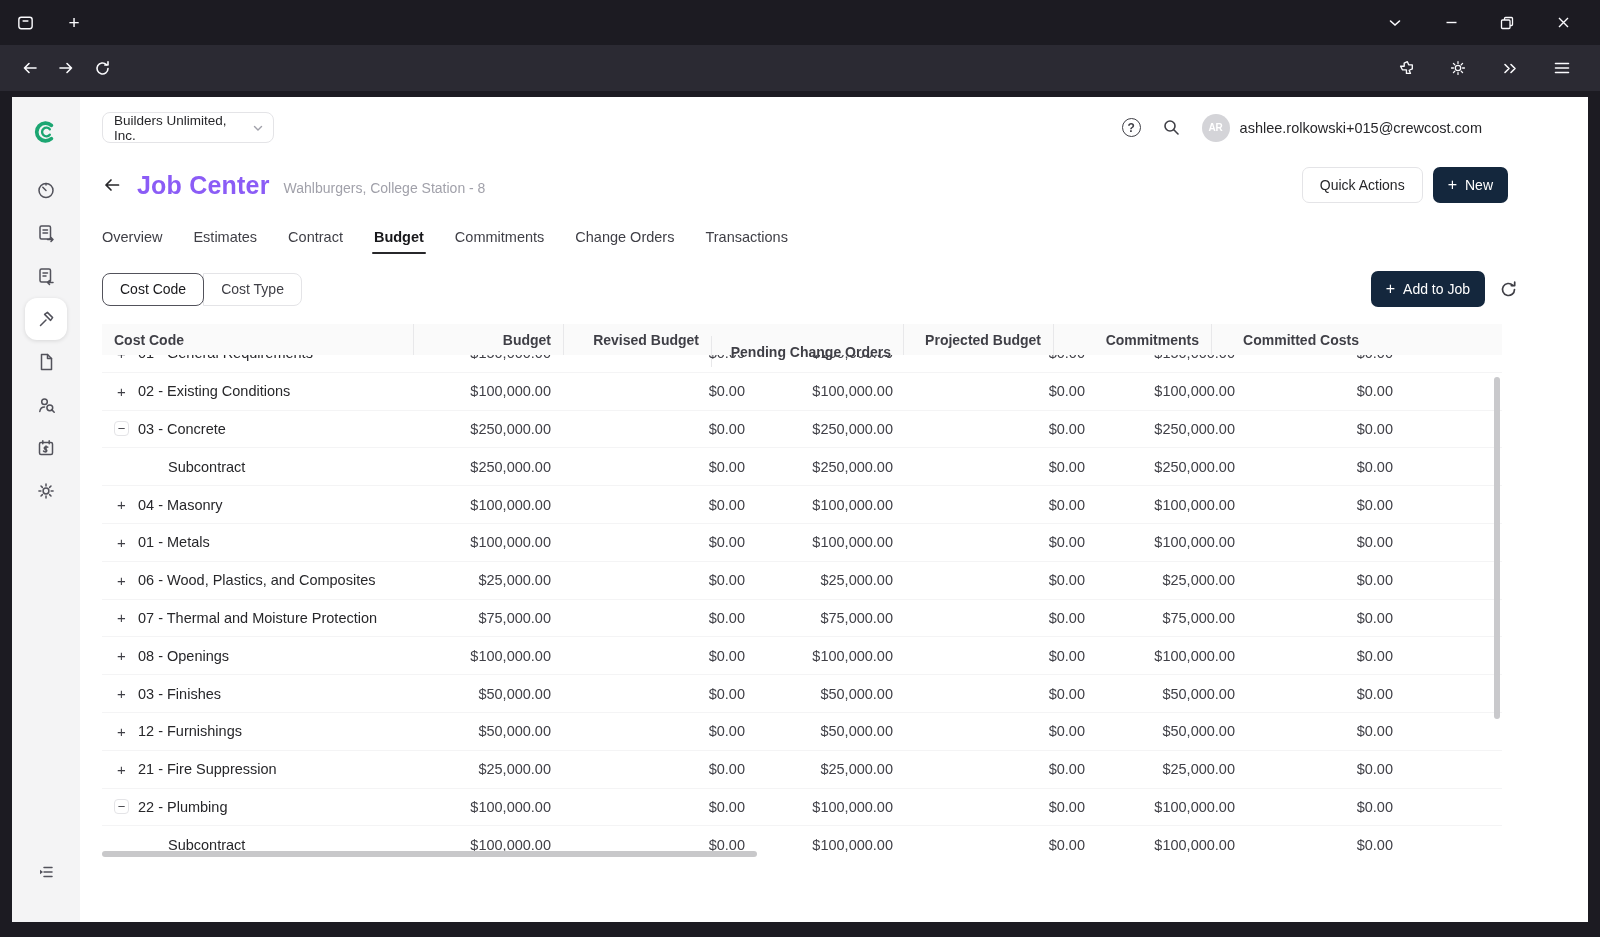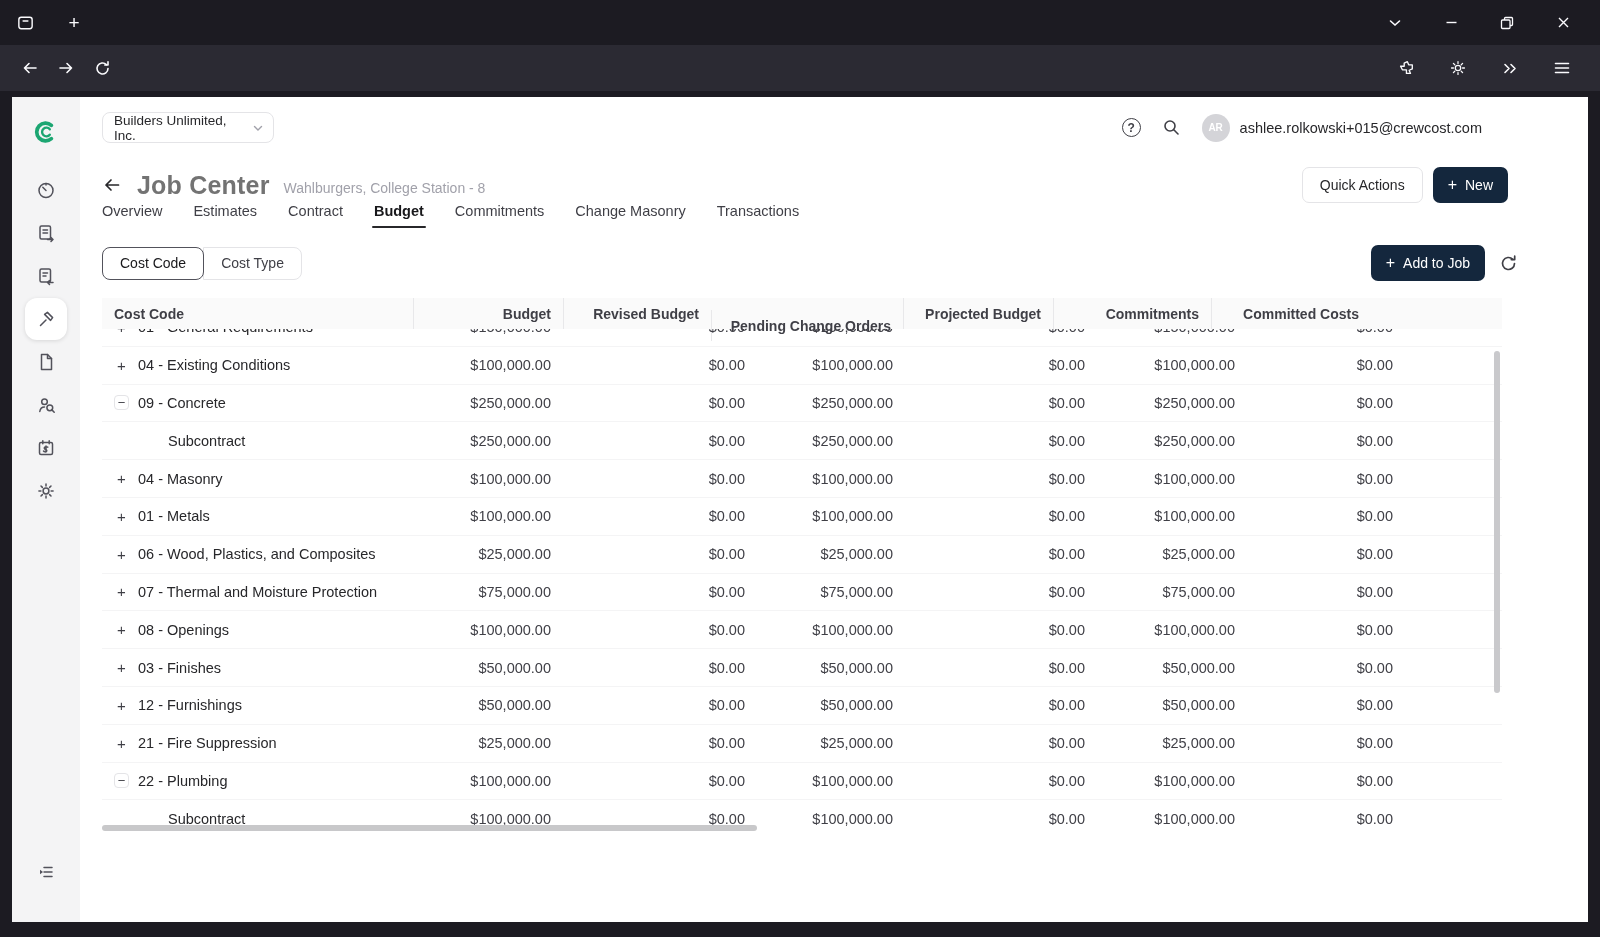--- a/index.html
+++ b/index.html
@@ -38,29 +38,29 @@
   .top-row { display:flex; align-items:center; }
   .company-select { width:172px; height:31px; border:1px solid #e4e4e7; border-radius:8px; display:flex; align-items:center; padding:0 9px 0 11px; font-size:13.5px; color:#27272a; background:#fff; }
   .company-select .chev { margin-left:auto; color:#a1a1aa; }
   .top-right { margin-left:auto; display:flex; align-items:center; gap:22px; padding-right:106px; }
   .help-ic { width:19px; height:19px; border:1.6px solid #3f3f46; border-radius:50%; display:flex; align-items:center; justify-content:center; font-size:12px; font-weight:700; color:#3f3f46; }
   .avatar { width:28px; height:28px; border-radius:50%; background:#d4d4d8; color:#ffffff; font-size:10px; font-weight:700; display:flex; align-items:center; justify-content:center; }
   .email { font-size:14.5px; color:#27272a; margin-left:-12px; }
 
   .page-head { display:flex; align-items:center; margin-top:24px; }
   .back-arrow { font-size:21px; color:#27272a; margin-right:15px; }
-  .page-title { font-size:25px; font-weight:700; color:#737373; letter-spacing:.2px; }
+  .page-title { font-size:25px; font-weight:700; color:#8b5cf6; letter-spacing:.2px; }
   .page-sub { font-size:14px; color:#a1a1aa; margin-left:14px; position:relative; top:3px; }
   .head-actions { margin-left:auto; display:flex; align-items:center; gap:10px; padding-right:80px; }
   .btn { height:36px; border-radius:7px; font-size:14px; display:flex; align-items:center; justify-content:center; cursor:pointer; }
   .btn-outline { background:#fff; border:1px solid #e4e4e7; color:#27272a; padding:0 17px; font-weight:500; }
   .btn-dark { background:#14273d; color:#fff; border:none; padding:0 15px; gap:8px; font-weight:500; }
   .btn-dark .plus { font-size:16px; font-weight:400; }
 
-  .tabs-row { display:flex; gap:31px; }
+  .tabs-row { display:flex; gap:31px; margin-top:26px; }
   .tab-item { font-size:14.5px; color:#3f3f46; padding-bottom:9px; position:relative; }
   .tab-item.active { font-weight:700; color:#18181b; }
   .tab-item.active::after { content:""; position:absolute; left:-2px; right:-2px; bottom:0; height:2.5px; background:#27272a; border-radius:2px; }
 
   .controls-row { display:flex; align-items:center; margin-top:17px; }
   .seg { display:flex; }
   .seg-btn { height:33px; padding:0 17px; background:#fff; font-size:14px; display:flex; align-items:center; border:1px solid #e4e4e7; color:#3f3f46; }
   .seg-btn.first { border-radius:8px 0 0 8px; }
   .seg-btn.last { border-radius:0 8px 8px 0; margin-left:-1px; }
   .seg-btn.active { border:1px solid #52525b; z-index:2; border-radius:8px; color:#18181b; font-weight:500; }
@@ -279,21 +279,21 @@
         </button>
       </div>
     </div>
 
     <div class="tabs-row" id="tabs-row">
           <span class="tab-item">Overview</span>
           <span class="tab-item">Estimates</span>
           <span class="tab-item">Contract</span>
           <span class="tab-item active">Budget</span>
           <span class="tab-item">Commitments</span>
-          <span class="tab-item">Change Masonry</span>
+          <span class="tab-item">Change Orders</span>
           <span class="tab-item">Transactions</span>
         </div>
 
     <div class="controls-row">
       <div class="seg" id="seg-group">
             <button class="seg-btn first active">Cost Code</button>
             <button class="seg-btn last">Cost Type</button>
           </div>
       <div class="controls-right">
         <button class="btn btn-dark">
@@ -334,35 +334,35 @@
                     <div class="td num" style="width: 148px; flex: 0 0 auto;">$150,000.00</div>
                     <div class="td num" style="width: 192px; flex: 0 0 auto;">$0.00</div>
                     <div class="td num" style="width: 150px; flex: 0 0 auto;">$150,000.00</div>
                     <div class="td num" style="width: 158px; flex: 0 0 auto;">$0.00</div>
                     <div class="td num" style="width: 160px; flex: 0 0 auto;">$0.00</div>
                   </div>
                   <div class="tr">
     <div class="td cc" style="width: 311px; flex: 0 0 auto;">
 
       <span class="expander">+</span>
-      <span class="cc-label">04 - Existing Conditions</span>
+      <span class="cc-label">02 - Existing Conditions</span>
     </div>
   <div class="td num" style="width: 150px; flex: 0 0 auto;">$100,000.00</div>
                     <div class="td num" style="width: 194px; flex: 0 0 auto;">$0.00</div>
                     <div class="td num" style="width: 148px; flex: 0 0 auto;">$100,000.00</div>
                     <div class="td num" style="width: 192px; flex: 0 0 auto;">$0.00</div>
                     <div class="td num" style="width: 150px; flex: 0 0 auto;">$100,000.00</div>
                     <div class="td num" style="width: 158px; flex: 0 0 auto;">$0.00</div>
                     <div class="td num" style="width: 160px; flex: 0 0 auto;">$0.00</div>
                   </div>
                   <div class="tr">
     <div class="td cc" style="width: 311px; flex: 0 0 auto;">
 
       <span class="expander minus">−</span>
-      <span class="cc-label">09 - Concrete</span>
+      <span class="cc-label">03 - Concrete</span>
     </div>
   <div class="td num" style="width: 150px; flex: 0 0 auto;">$250,000.00</div>
                     <div class="td num" style="width: 194px; flex: 0 0 auto;">$0.00</div>
                     <div class="td num" style="width: 148px; flex: 0 0 auto;">$250,000.00</div>
                     <div class="td num" style="width: 192px; flex: 0 0 auto;">$0.00</div>
                     <div class="td num" style="width: 150px; flex: 0 0 auto;">$250,000.00</div>
                     <div class="td num" style="width: 158px; flex: 0 0 auto;">$0.00</div>
                     <div class="td num" style="width: 160px; flex: 0 0 auto;">$0.00</div>
                   </div>
                   <div class="tr child">

